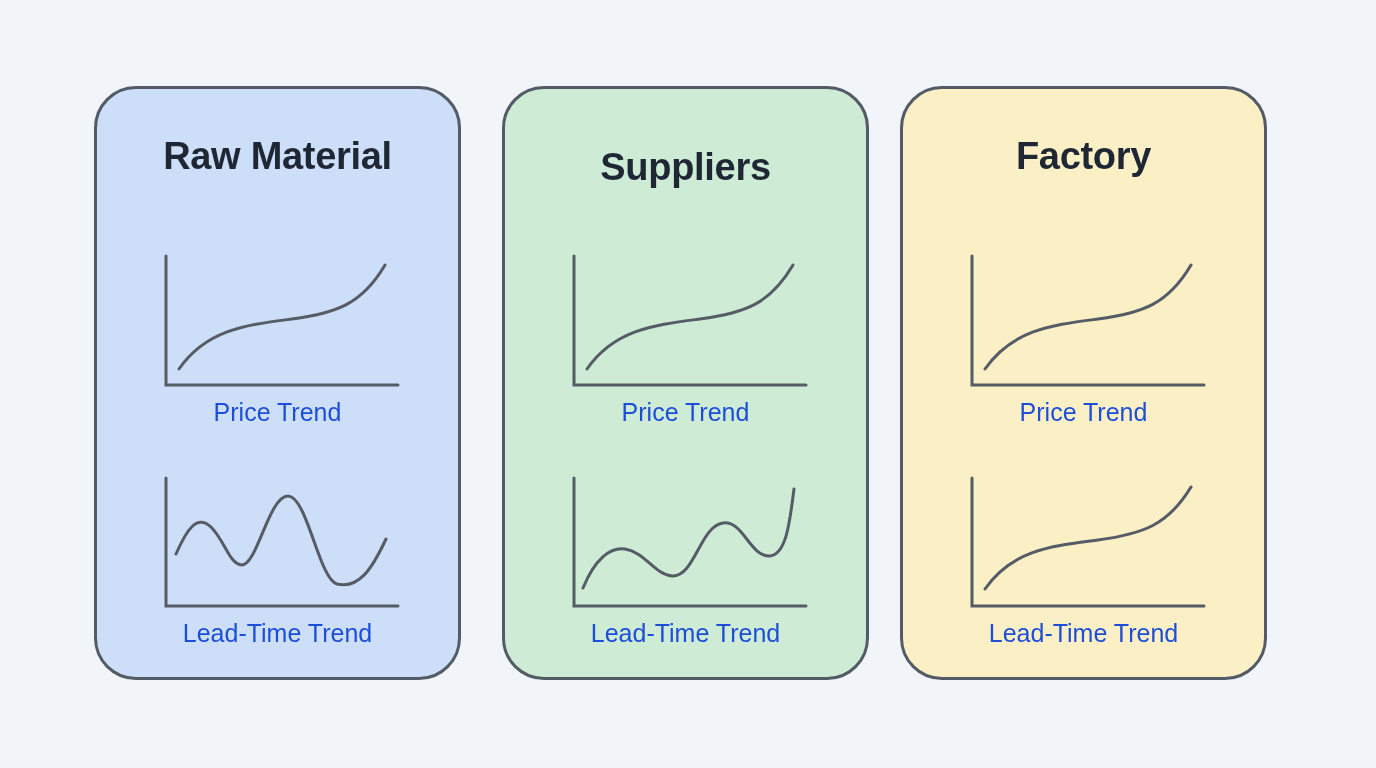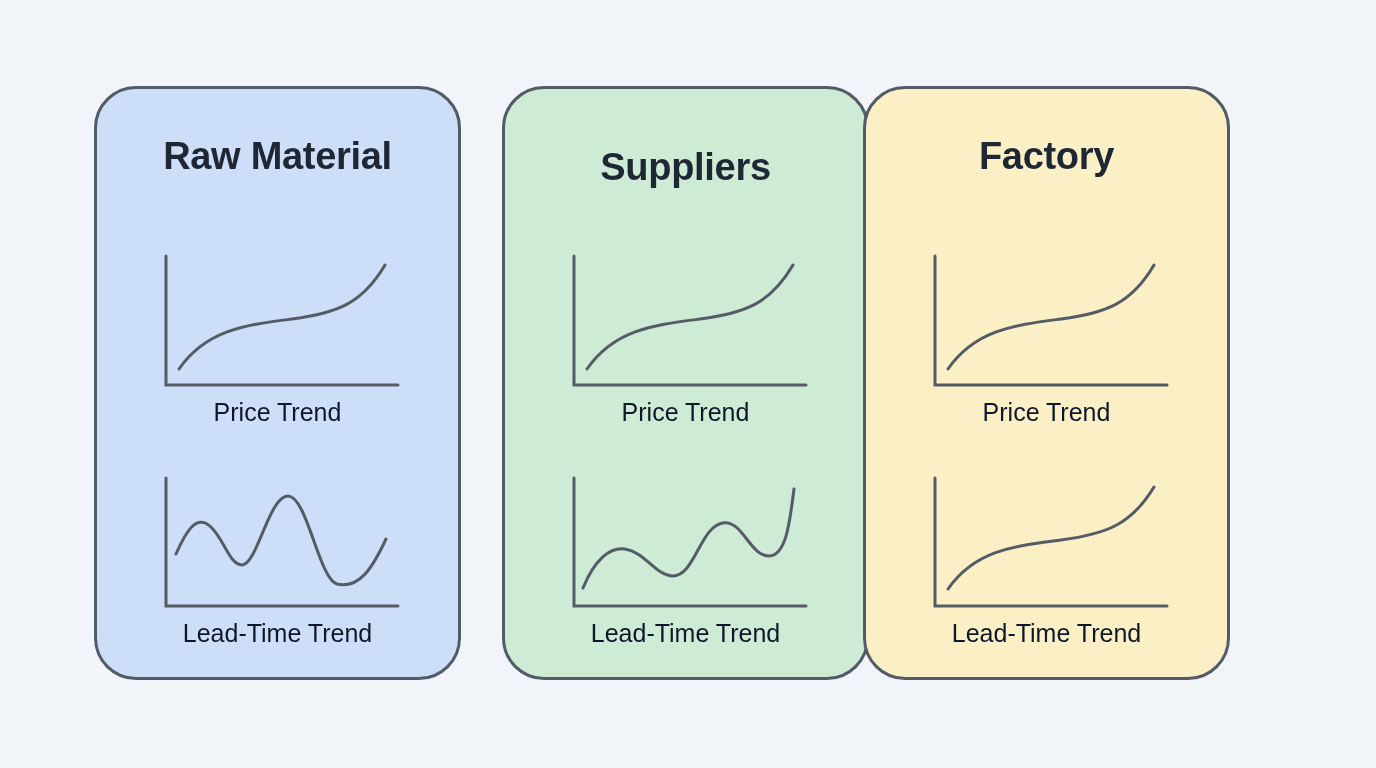--- a/index.html
+++ b/index.html
@@ -1,20 +1,20 @@
 <!DOCTYPE html>
 <html><head>
 <meta charset="utf-8">
 <style>
   html,body{margin:0;padding:0;}
   body{width:1376px;height:768px;background:#f1f5fa;position:relative;overflow:hidden;font-family:"Liberation Sans",sans-serif;color:#1e2733;}
   .card{position:absolute;top:86px;width:367px;height:594px;border:3px solid #535b66;border-radius:42px;box-sizing:border-box;}
   .card .title{position:absolute;left:0;right:0;text-align:center;font-size:38px;font-weight:bold;line-height:44px;letter-spacing:-0.3px;}
   .card svg{position:absolute;left:0;top:0;}
-  .label{position:absolute;left:0;right:0;text-align:center;font-size:25px;line-height:30px;color:#0f172a;}
+  .label{position:absolute;left:0;right:0;text-align:center;font-size:25px;line-height:30px;color:#1d4ed8;}
 </style>
 </head>
 <body>
 
 <div class="card" style="left:94px;background:#cddff8;text-decoration:underline;">
   <div class="title" style="top:45px;">
     <div>Raw Material</div>
   </div>
   <svg width="367" height="594">
     <path d="M69 167 V296 H301" fill="none" stroke="#555c66" stroke-width="3" stroke-linecap="round"></path>
@@ -37,21 +37,21 @@
     <path d="M82 280 C110 240 150 236 195 230 C240 224 265 215 288 176" fill="none" stroke="#555c66" stroke-width="3" stroke-linecap="round"></path>
   </svg>
   <div class="label" style="top:308px;">Price Trend</div>
   <svg width="367" height="594">
     <path d="M69 389 V517 H301" fill="none" stroke="#555c66" stroke-width="3" stroke-linecap="round"></path>
     <path d="M78 499 C90 470 105 458 120 460 C140 463 150 486 167 487 C190 488 195 437 218 434 C238 431 245 468 265 467 C282 465 285 430 289 400" fill="none" stroke="#555c66" stroke-width="3" stroke-linecap="round"></path>
   </svg>
   <div class="label" style="top:529px;">Lead-Time Trend</div>
 </div>
 
-<div class="card" style="left:863px;background:#fbefc6;padding-left:28px;">
+<div class="card" style="left:900px;background:#fbefc6;padding-left:28px;">
   <div class="title" style="top:45px;">
     <div>Factory</div>
   </div>
   <svg width="367" height="594">
     <path d="M69 167 V296 H301" fill="none" stroke="#555c66" stroke-width="3" stroke-linecap="round"></path>
     <path d="M82 280 C110 240 150 236 195 230 C240 224 265 215 288 176" fill="none" stroke="#555c66" stroke-width="3" stroke-linecap="round"></path>
   </svg>
   <div class="label" style="top:308px;">Price Trend</div>
   <svg width="367" height="594">
     <path d="M69 389 V517 H301" fill="none" stroke="#555c66" stroke-width="3" stroke-linecap="round"></path>

